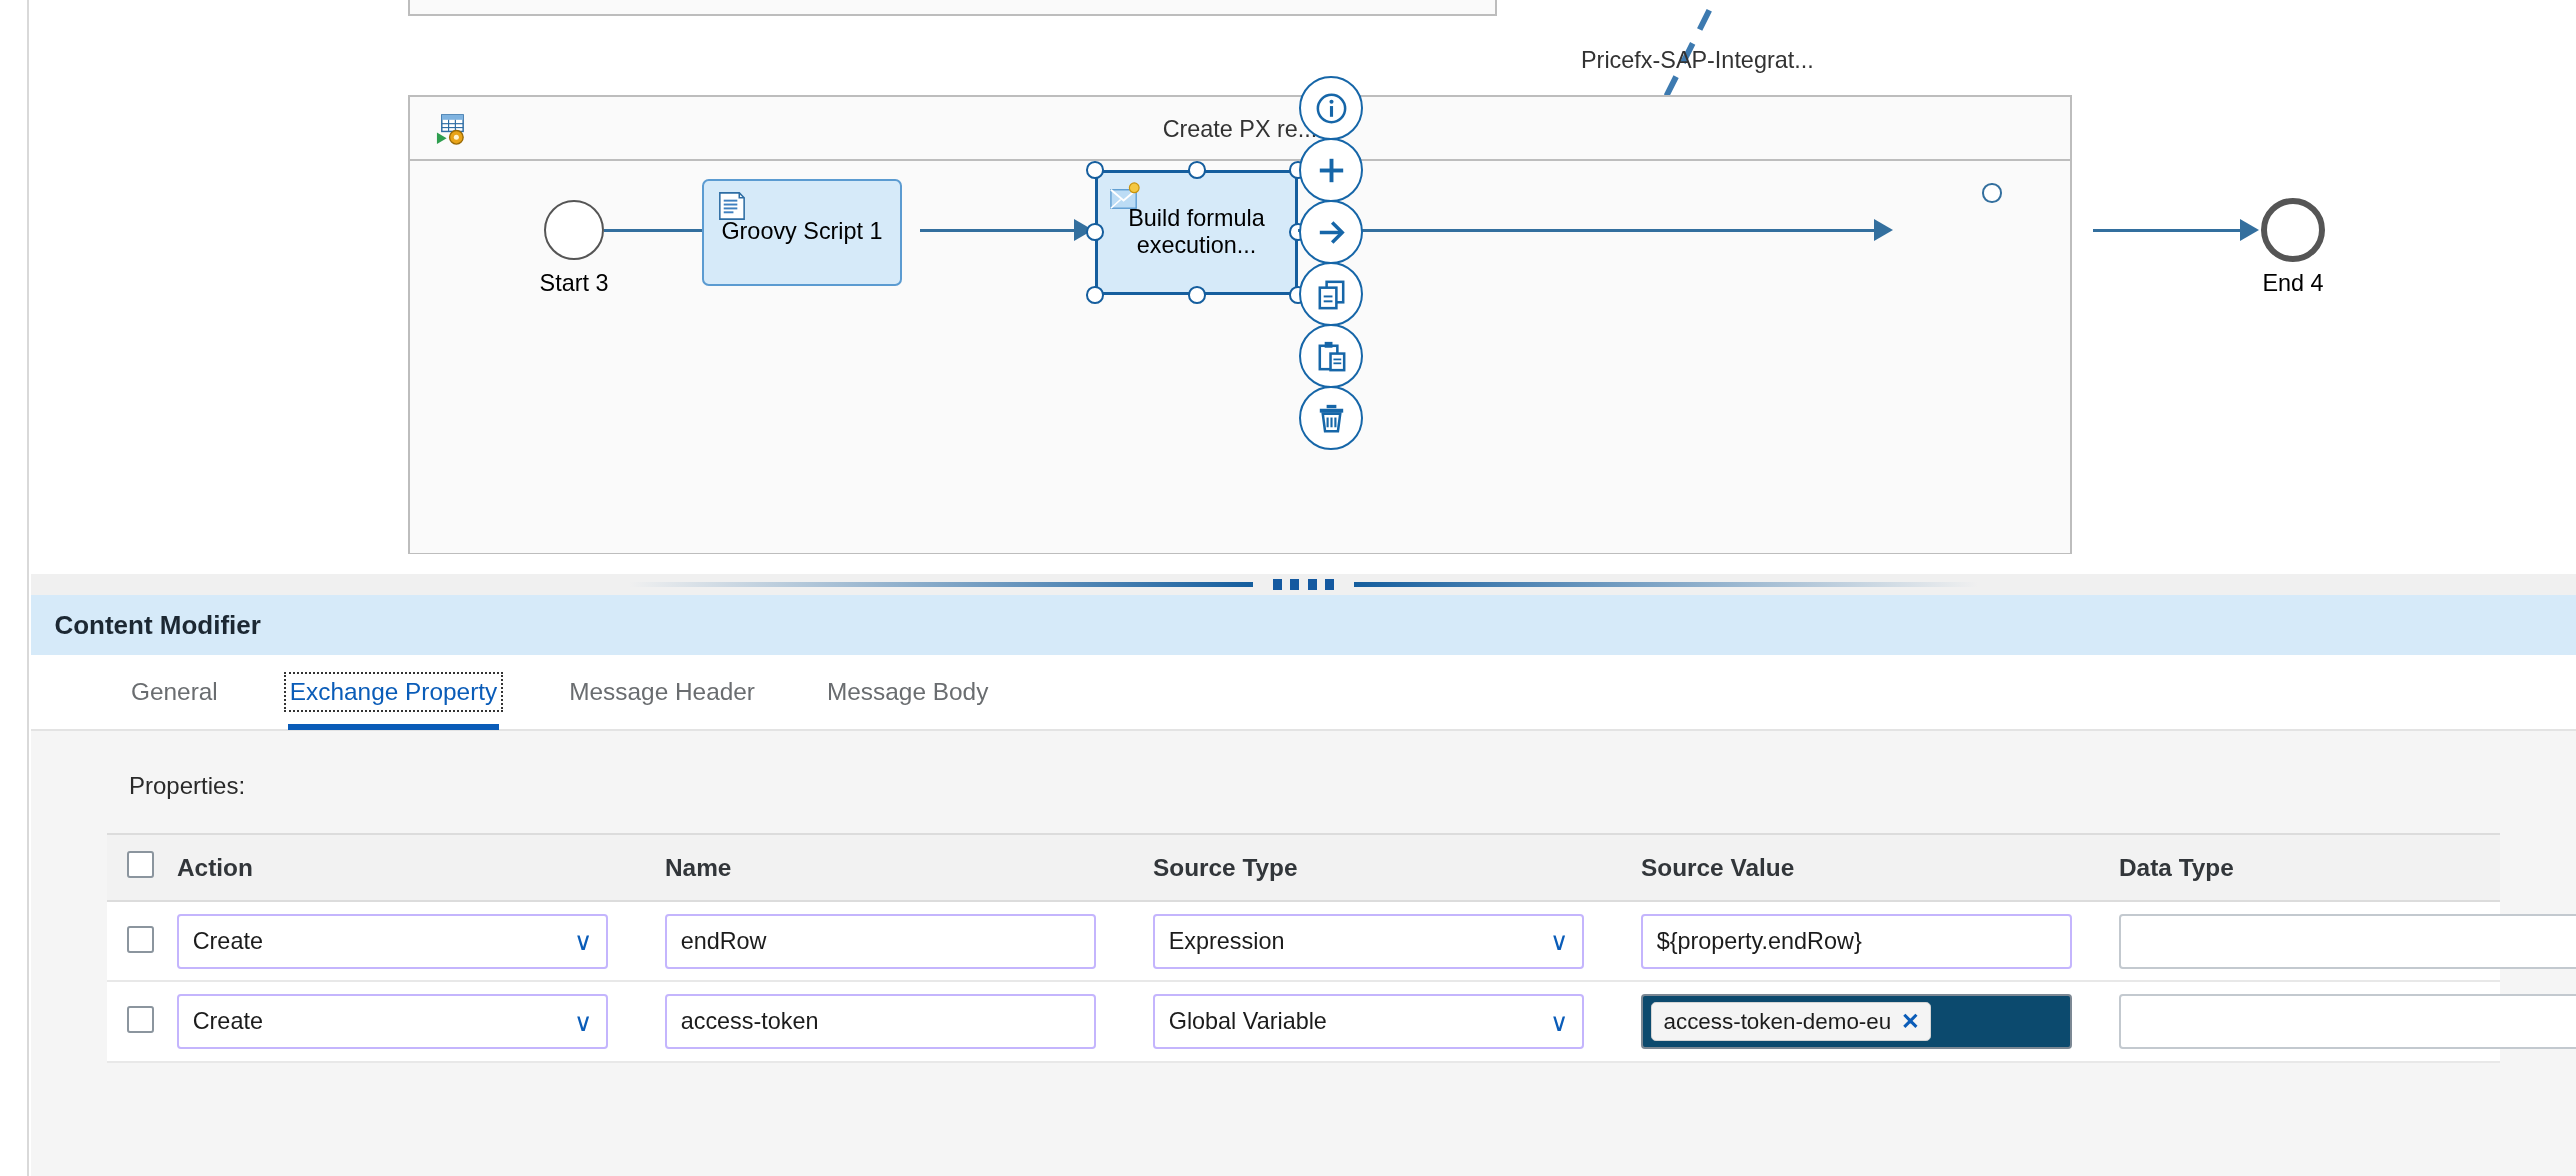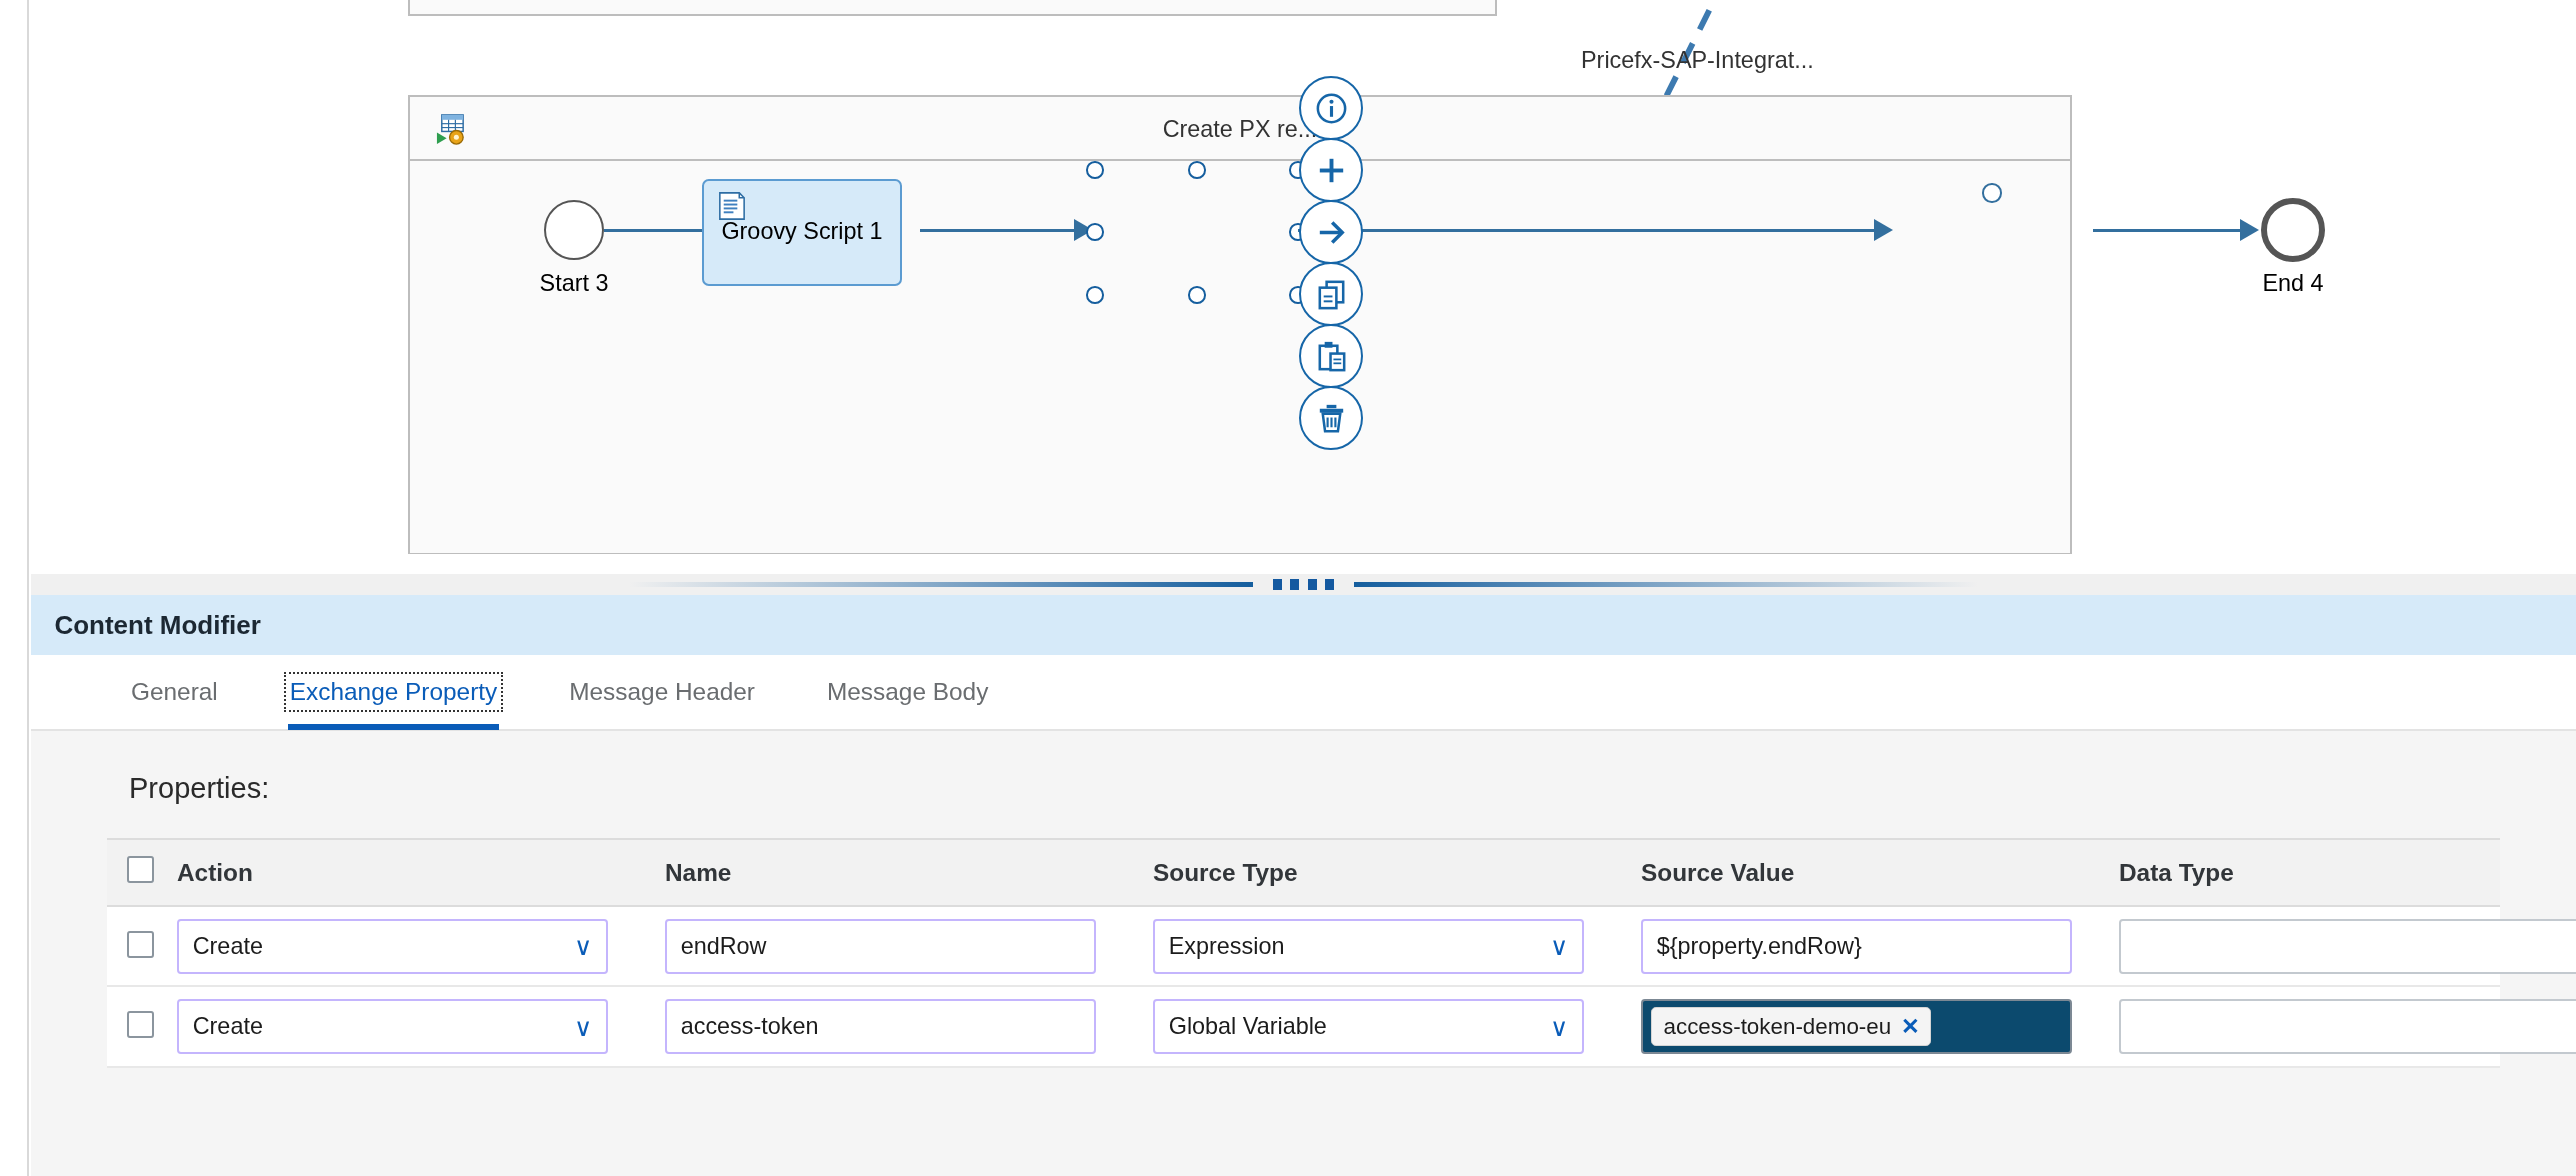--- a/index.html
+++ b/index.html
@@ -224,21 +224,21 @@
     left: 0; right: 0; bottom: 0;
     height: 5.9px;
     background: #0a5cb8;
   }
   .panel-body {
     background: #f5f5f5;
     height: 445px;
     padding: 0;
   }
   .props-label {
-    font-size: 29px;
+    font-size: 24px;
     color: #2a2a2a;
     padding: 41px 0 33px 98px;
   }
   .table-wrap {
     margin: 0 76px 0 76px;
     background: #ffffff;
     border-top: 2px solid #dcdcdc;
   }
   .tbl { width: 100%; border-collapse: collapse; table-layout: fixed; }
   .tbl thead th {
@@ -374,20 +374,29 @@
               <line x1="10" y1="21" x2="24" y2="21"></line>
               <line x1="10" y1="25" x2="20" y2="25"></line>
             </g>
           </svg>
           <div class="label">Groovy Script 1</div>
         </div>
 
         <div class="conn" style="left:510px; top:68px; width:164px;"></div>
         <div class="arrowhead" style="left:664px; top:58px;"></div>
 
+        <div class="node-task node-selected" style="left:685px; top:8.8px; width:203px; height:125px;">
+          <svg class="node-icon" viewBox="0 0 36 36">
+            <rect x="3" y="9" width="26" height="19" fill="#bcdcf5" stroke="#5b9bd1" stroke-width="1.4"></rect>
+            <polyline points="3,9 16,20 29,9" fill="none" stroke="#ffffff" stroke-width="2"></polyline>
+            <polyline points="3,28 13,19" fill="none" stroke="#ffffff" stroke-width="1.6"></polyline>
+            <circle cx="27" cy="7" r="5" fill="#f5c842" stroke="#c8930d" stroke-width="1.2"></circle>
+          </svg>
+          <div class="label">Build formula execution...</div>
+        </div>
 
         <div class="handle" style="left:676px; top:0px;"></div>
         <div class="handle" style="left:778px; top:0px;"></div>
         <div class="handle" style="left:879px; top:0px;"></div>
         <div class="handle" style="left:676px; top:62px;"></div>
         <div class="handle" style="left:879px; top:62px;"></div>
         <div class="handle" style="left:676px; top:125px;"></div>
         <div class="handle" style="left:778px; top:125px;"></div>
         <div class="handle" style="left:879px; top:125px;"></div>
 

